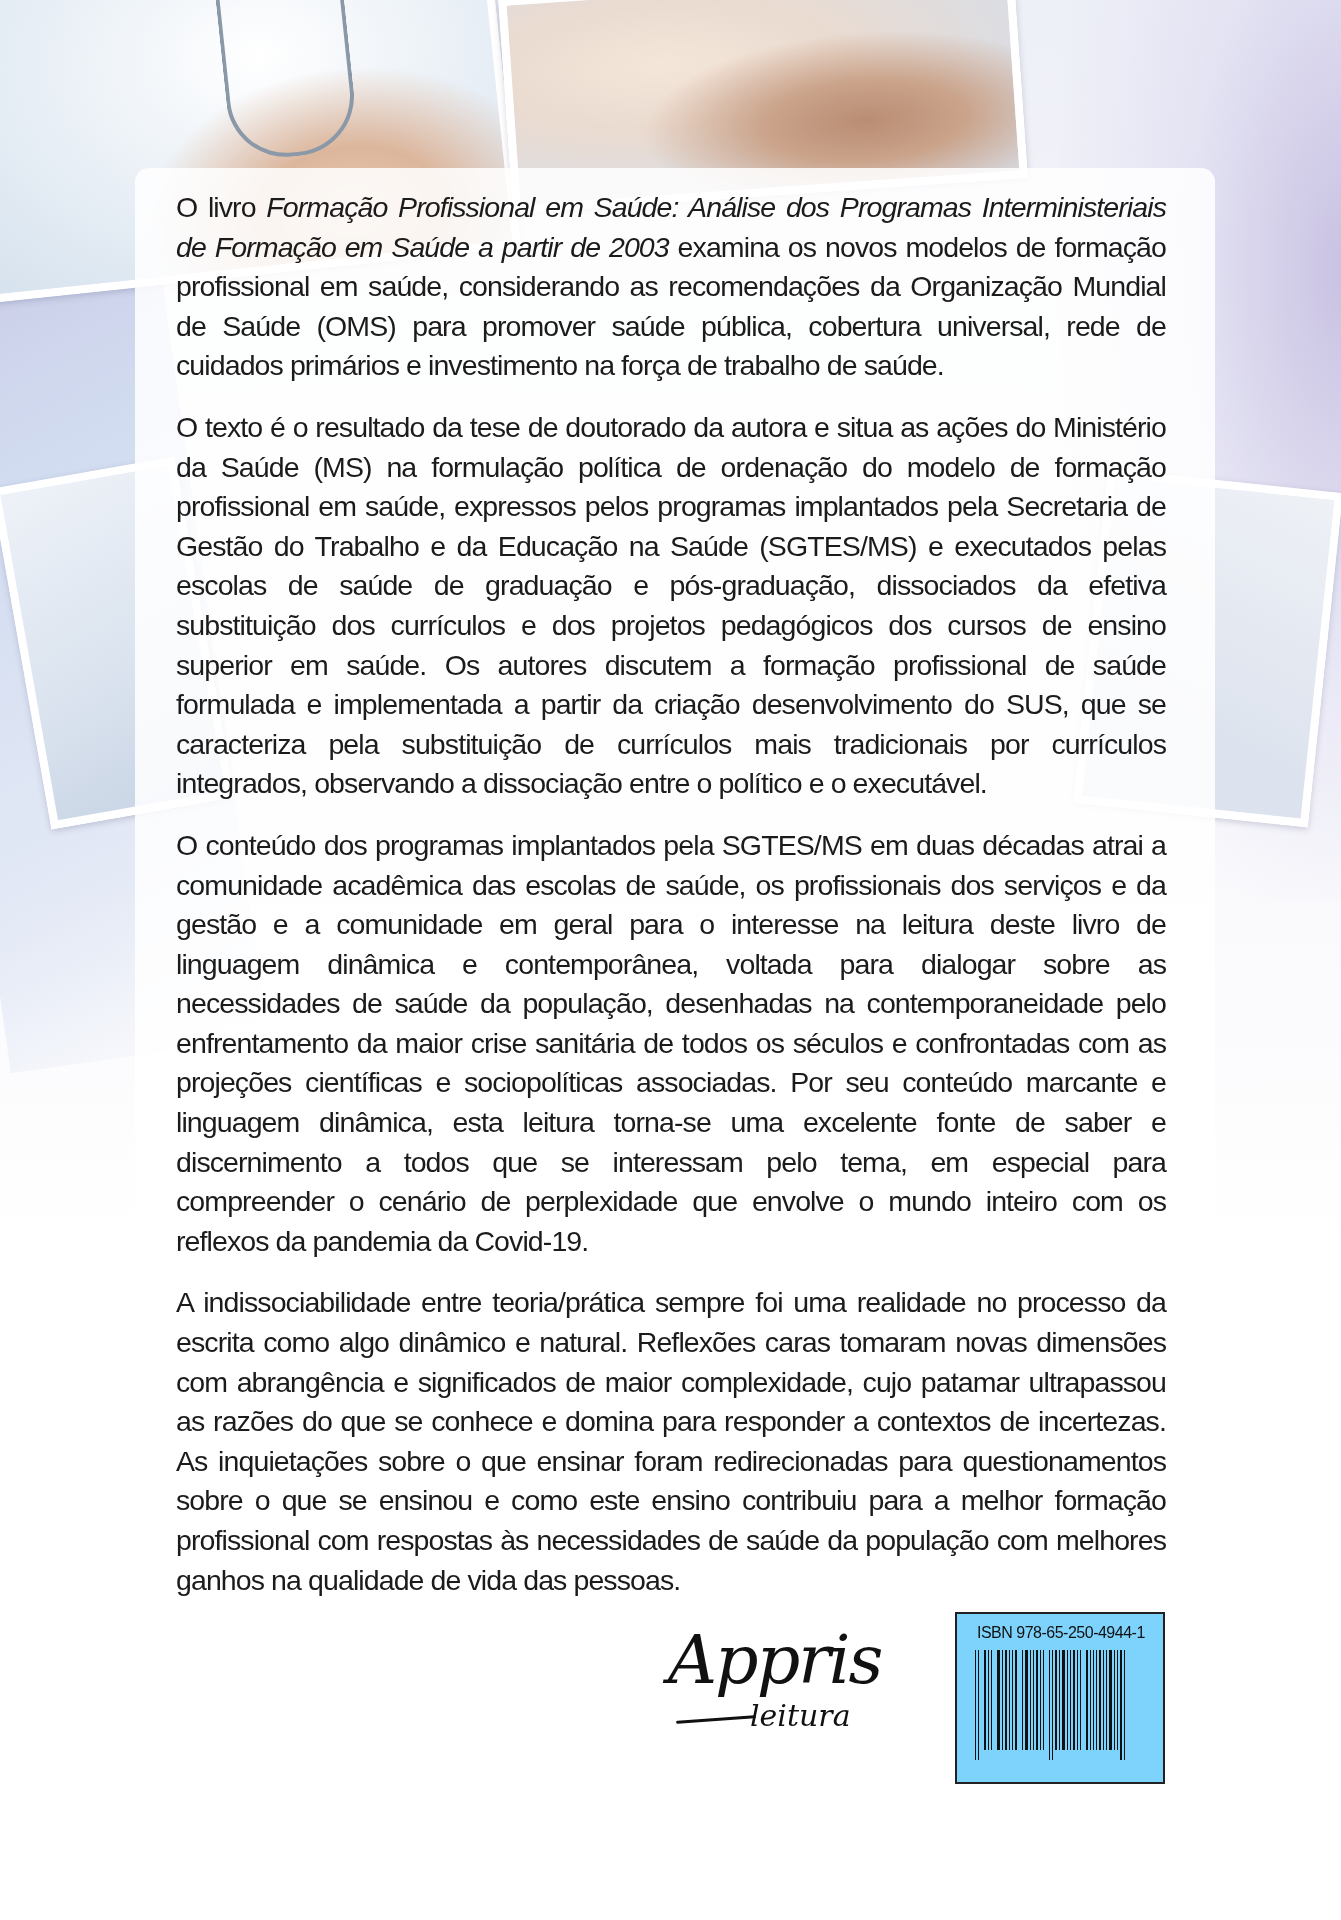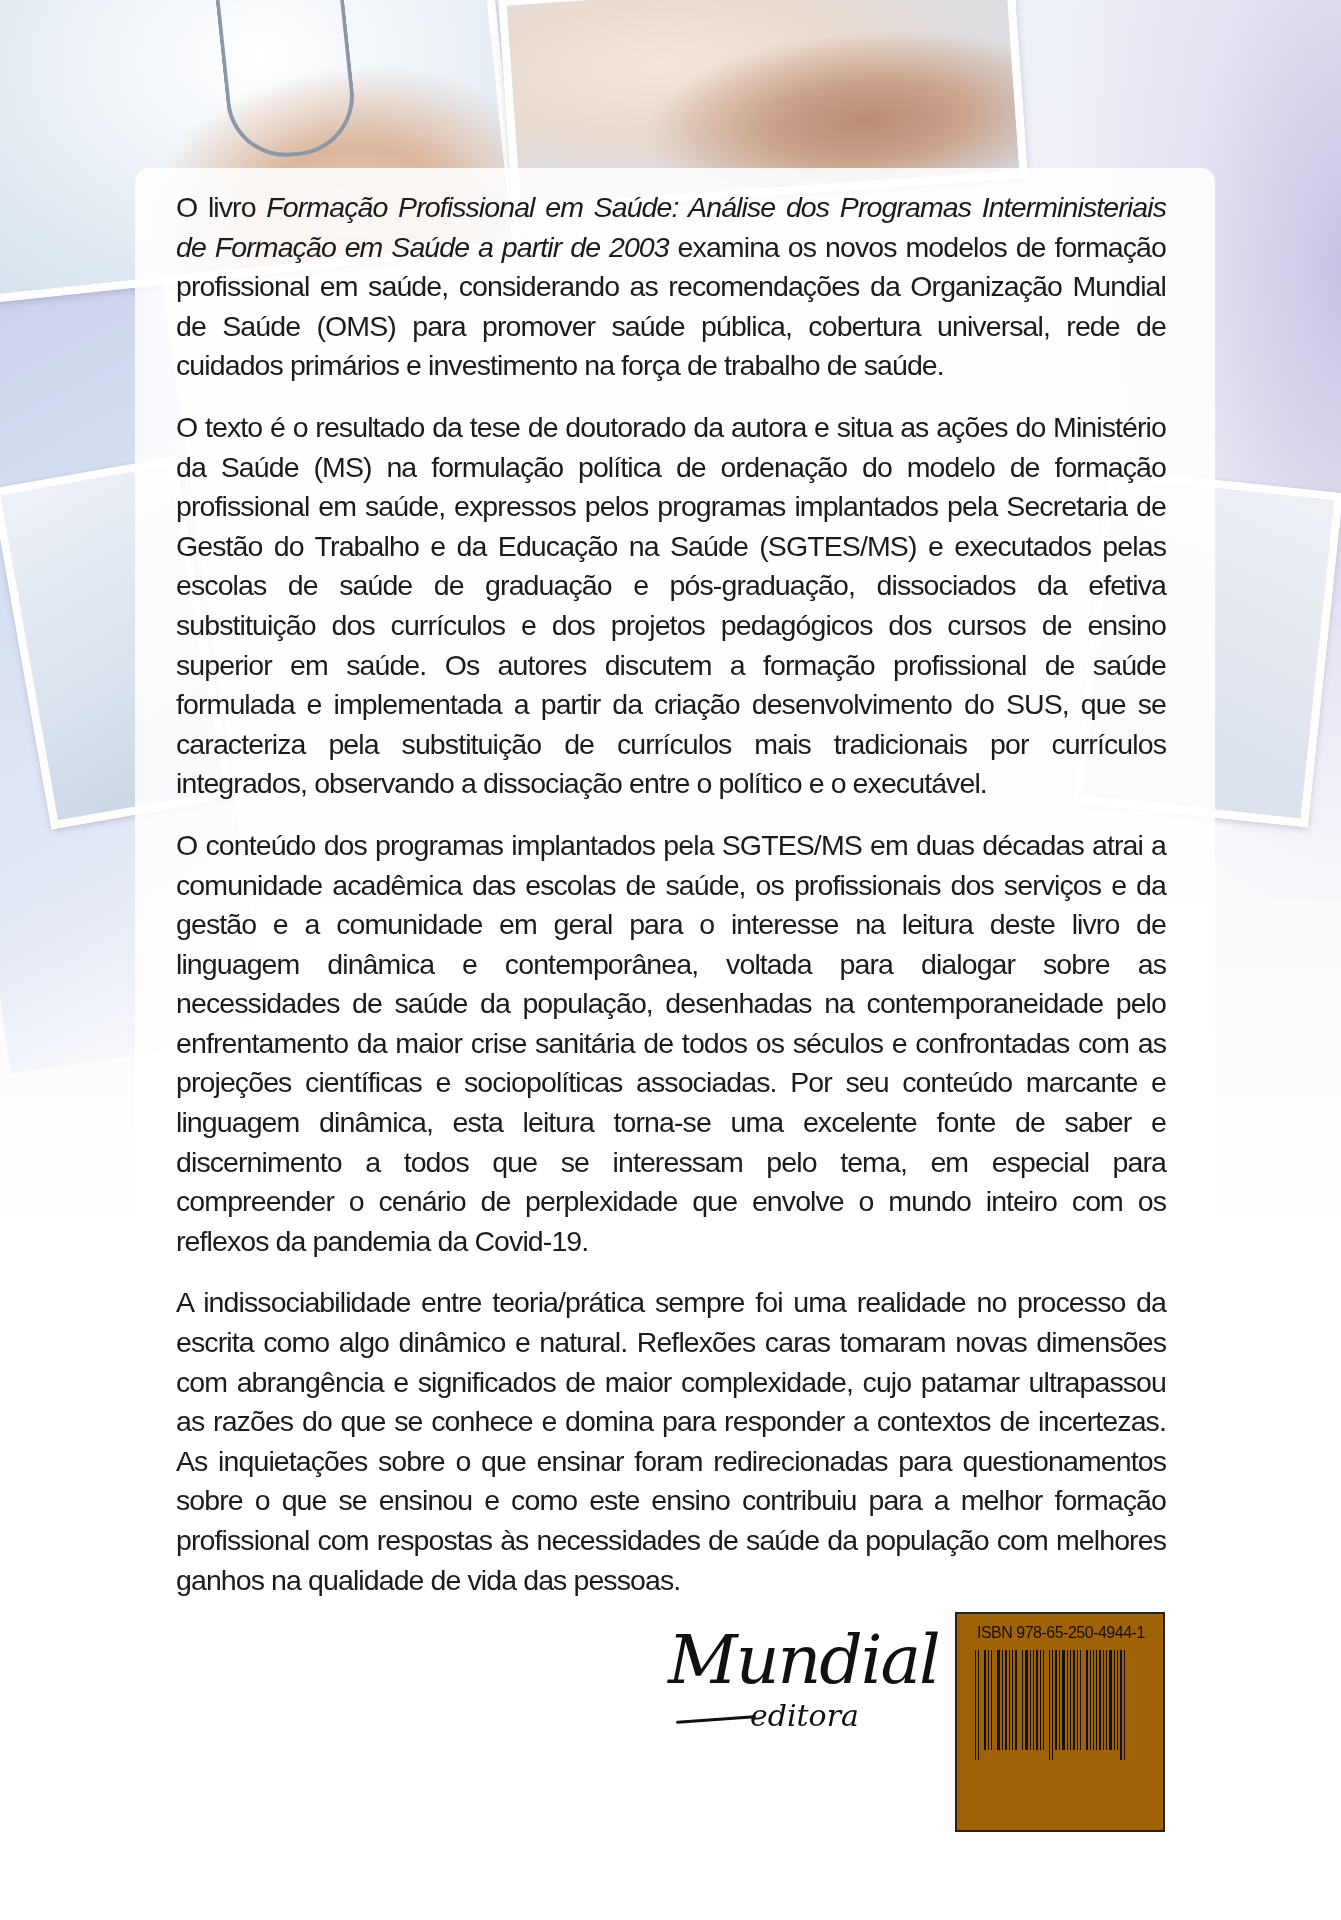--- a/index.html
+++ b/index.html
@@ -76,22 +76,22 @@
     position:absolute; left:82px; top:78px;
     font-family:"DejaVu Serif", serif; font-style:italic;
     font-size:30px; color:#111;
   }
   .logo .swash {
     position:absolute; left:8px; top:98px; width:80px; height:3px; background:#111;
     transform:rotate(-4deg); border-radius:2px;
   }
 
   .barcode {
-    position:absolute; left:955px; top:1612px; width:210px; height:220px;
-    border:2px solid #222; background:#a16207; box-sizing:border-box;
+    position:absolute; left:955px; top:1612px; width:210px; height:172px;
+    border:2px solid #222; background:#7dd3fc; box-sizing:border-box;
   }
   .barcode .isbn {
     position:absolute; left:20px; top:10px; font-size:16px; color:#111;
     letter-spacing:-0.5px; font-stretch:condensed;
   }
   .barcode .bars {
     position:absolute; left:18px; top:36px; width:176px; height:108px;
     display:flex; align-items:flex-start;
   }
   .barcode .bars span { display:block; height:100px; background:#111; margin-right:2px; }
@@ -118,23 +118,23 @@
 <div class="panel"></div>
 
 <div class="text">
   <p><span>O livro </span><em>Formação Profissional em Saúde: Análise dos Programas Interministeriais de Formação em Saúde a partir de 2003</em><span> examina os novos modelos de formação profissional em saúde, considerando as recomendações da Organização Mundial de Saúde (OMS) para promover saúde pública, cobertura universal, rede de cuidados primários e investimento na força de trabalho de saúde.</span></p>
   <p>O texto é o resultado da tese de doutorado da autora e situa as ações do Ministério da Saúde (MS) na formulação política de ordenação do modelo de formação profissional em saúde, expressos pelos programas implantados pela Secretaria de Gestão do Trabalho e da Educação na Saúde (SGTES/MS) e executados pelas escolas de saúde de graduação e pós-graduação, dissociados da efetiva substituição dos currículos e dos projetos pedagógicos dos cursos de ensino superior em saúde. Os autores discutem a formação profissional de saúde formulada e implementada a partir da criação desenvolvimento do SUS, que se caracteriza pela substituição de currículos mais tradicionais por currículos integrados, observando a dissociação entre o político e o executável.</p>
   <p>O conteúdo dos programas implantados pela SGTES/MS em duas décadas atrai a comunidade acadêmica das escolas de saúde, os profissionais dos serviços e da gestão e a comunidade em geral para o interesse na leitura deste livro de linguagem dinâmica e contemporânea, voltada para dialogar sobre as necessidades de saúde da população, desenhadas na contemporaneidade pelo enfrentamento da maior crise sanitária de todos os séculos e confrontadas com as projeções científicas e sociopolíticas associadas. Por seu conteúdo marcante e linguagem dinâmica, esta leitura torna-se uma excelente fonte de saber e discernimento a todos que se interessam pelo tema, em especial para compreender o cenário de perplexidade que envolve o mundo inteiro com os reflexos da pandemia da Covid-19.</p>
   <p class="last-gap">A indissociabilidade entre teoria/prática sempre foi uma realidade no processo da escrita como algo dinâmico e natural. Reflexões caras tomaram novas dimensões com abrangência e significados de maior complexidade, cujo patamar ultrapassou as razões do que se conhece e domina para responder a contextos de incertezas. As inquietações sobre o que ensinar foram redirecionadas para questionamentos sobre o que se ensinou e como este ensino contribuiu para a melhor formação profissional com respostas às necessidades de saúde da população com melhores ganhos na qualidade de vida das pessoas.</p>
 </div>
 
 <div class="logo">
-  <span class="appris">Mundial</span>
+  <span class="appris">Appris</span>
   <span class="swash"></span>
-  <span class="editora">editora</span>
+  <span class="editora">leitura</span>
 </div>
 
 <div class="barcode">
   <span class="isbn">ISBN 978-65-250-4944-1</span>
   <div class="bars" id="bars">
       <span class="g" style="width: 1px;"></span>
       <span class="g" style="width: 1px;"></span>
       <span style="width: 1px; background: transparent;"></span>
       <span style="width: 2px;"></span>
       <span style="width: 1px;"></span>

